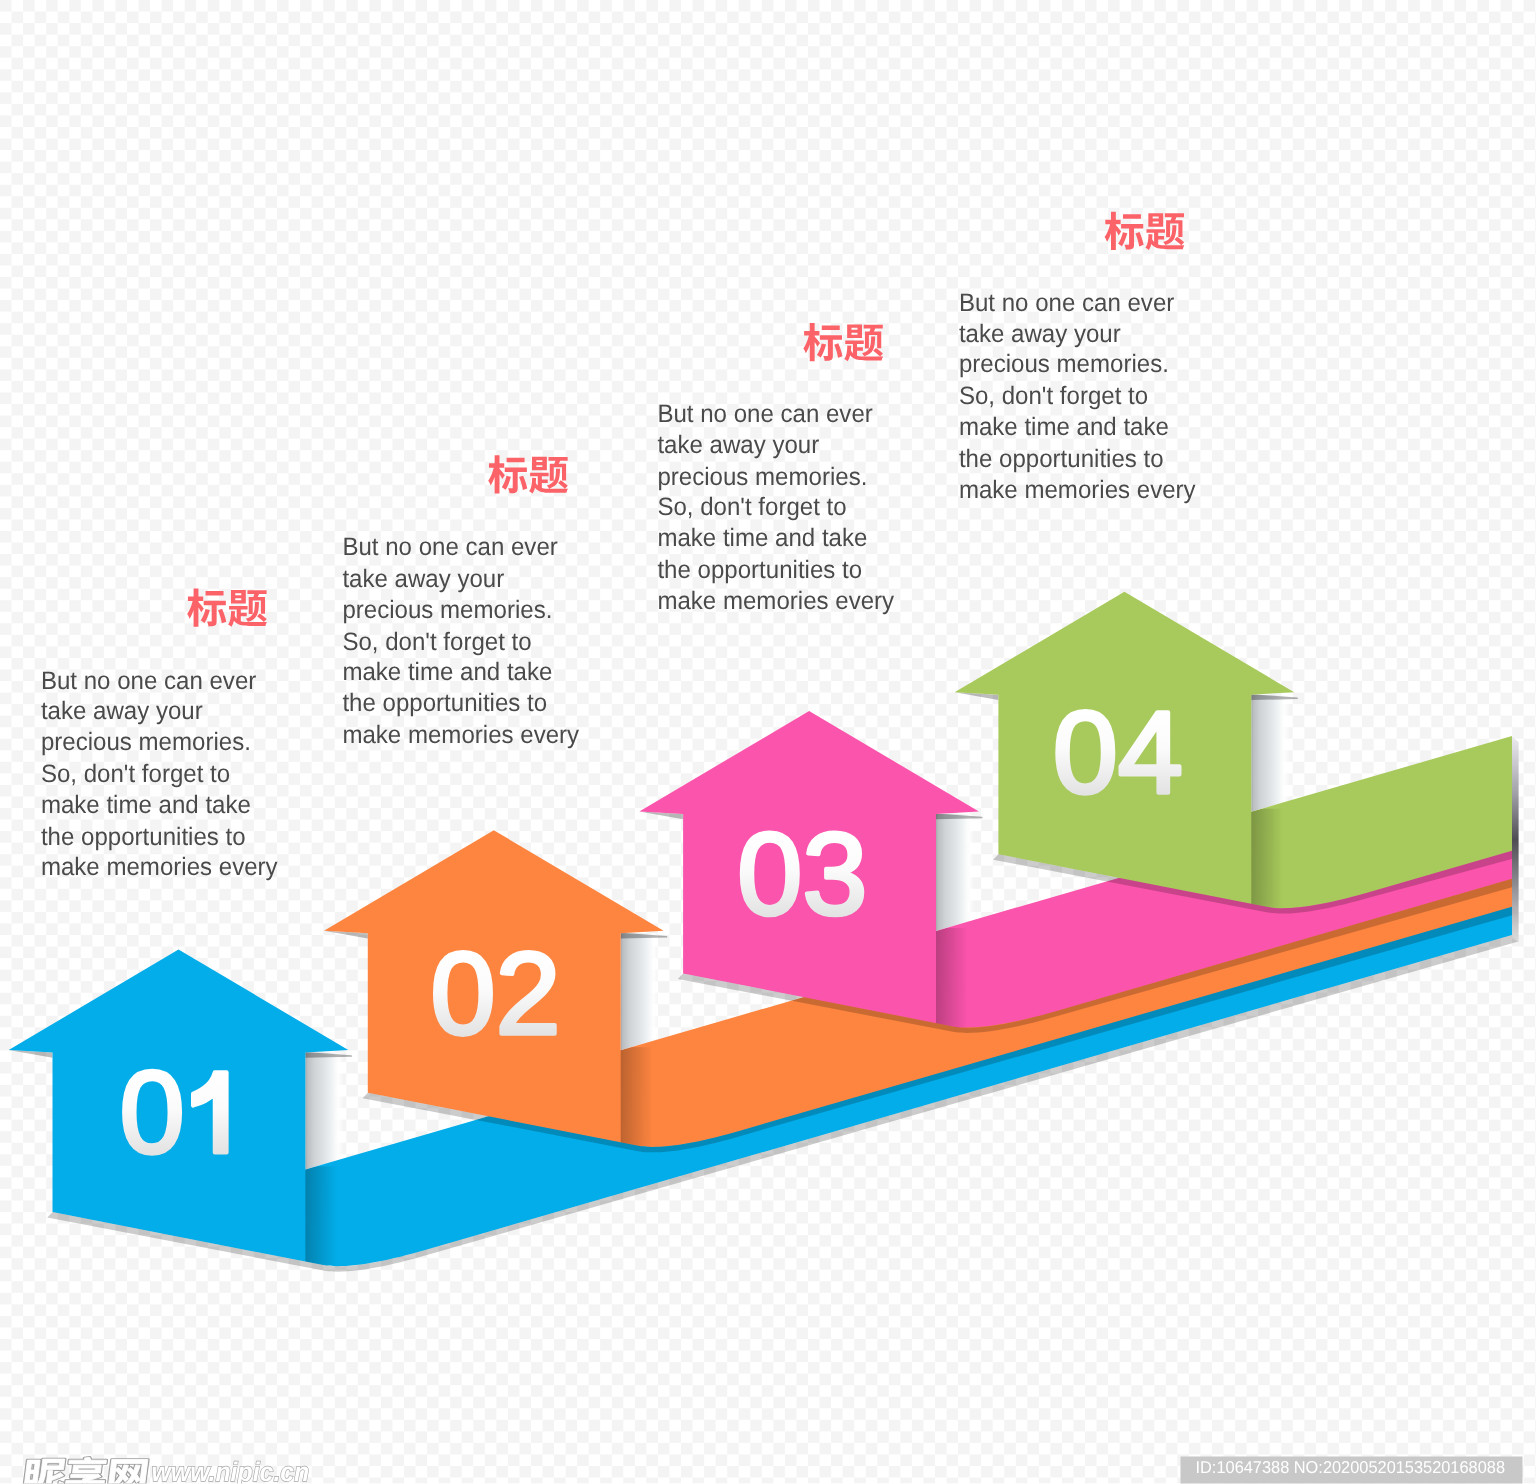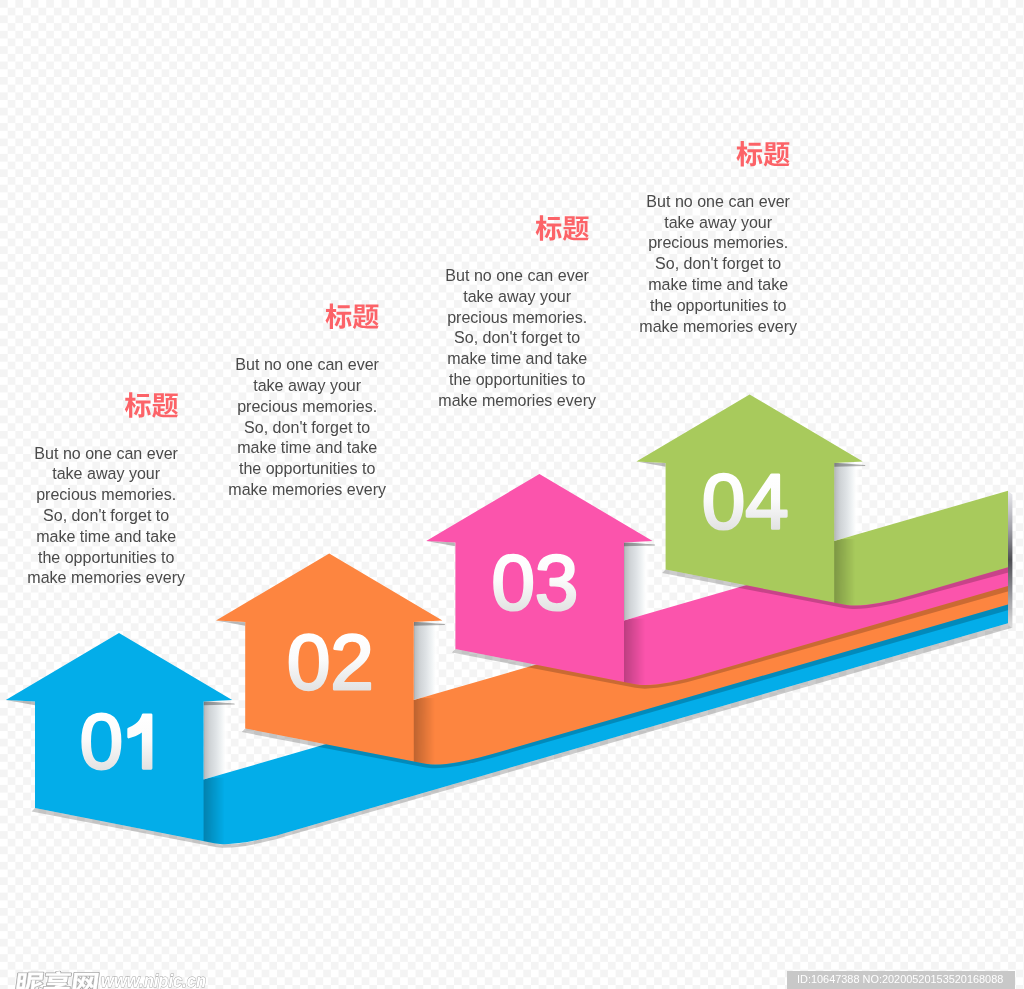--- a/index.html
+++ b/index.html
@@ -12,21 +12,21 @@
     -webkit-font-smoothing:antialiased;
   }
   #checker{position:absolute;left:0;top:0;width:1024px;height:989px;
     background-color:#ffffff;
     background-image:
       conic-gradient(#f4f4f4 0 25%, transparent 0 50%, #f4f4f4 0 75%, transparent 0);
     background-size:15.4px 15.4px;
     background-position:7.7px 0;
   }
   #art{position:absolute;left:0;top:0;width:1024px;height:989px;}
-  .txtcol{position:absolute;text-align:center;}
+  .txtcol{position:absolute;text-align:left;}
   .bodytext{color:#4a4a4a;font-size:16.8px;line-height:20.82px;transform:scaleX(0.956);transform-origin:100% 0;}
   .bline{white-space:pre;}
 
   #footer{position:absolute;left:0;top:12px;width:1024px;height:989px;pointer-events:none;}
   #wmsvg{position:absolute;left:0;top:0;width:1024px;height:989px;}
   #wmurl{position:absolute;left:100.5px;top:958.5px;font-family:"Liberation Sans",sans-serif;font-style:italic;
     font-size:18px;font-weight:bold;color:#fff;
     -webkit-text-stroke:0.9px #a6a6a6;paint-order:stroke;transform:scaleX(0.92);transform-origin:0 0;}
   #idbox{position:absolute;left:787.1px;top:959.3px;width:227.5px;height:28px;background:#c8c8c8;}
   #idbox span{position:absolute;left:10.4px;top:0;font-family:"Liberation Sans",sans-serif;font-size:11.5px;

